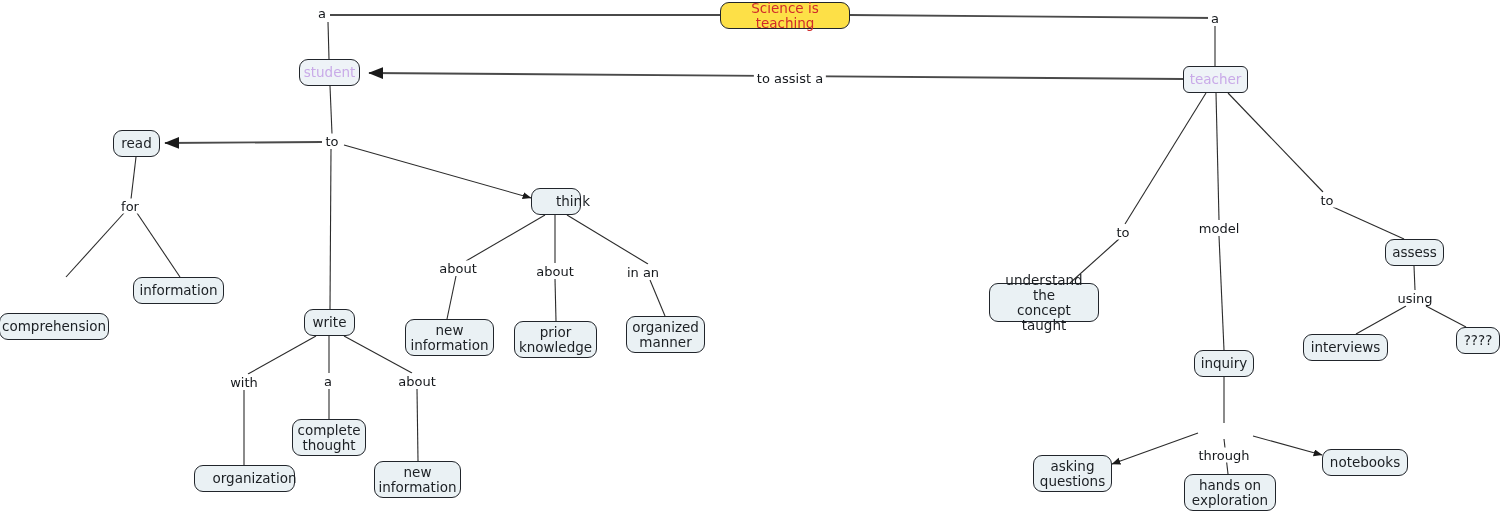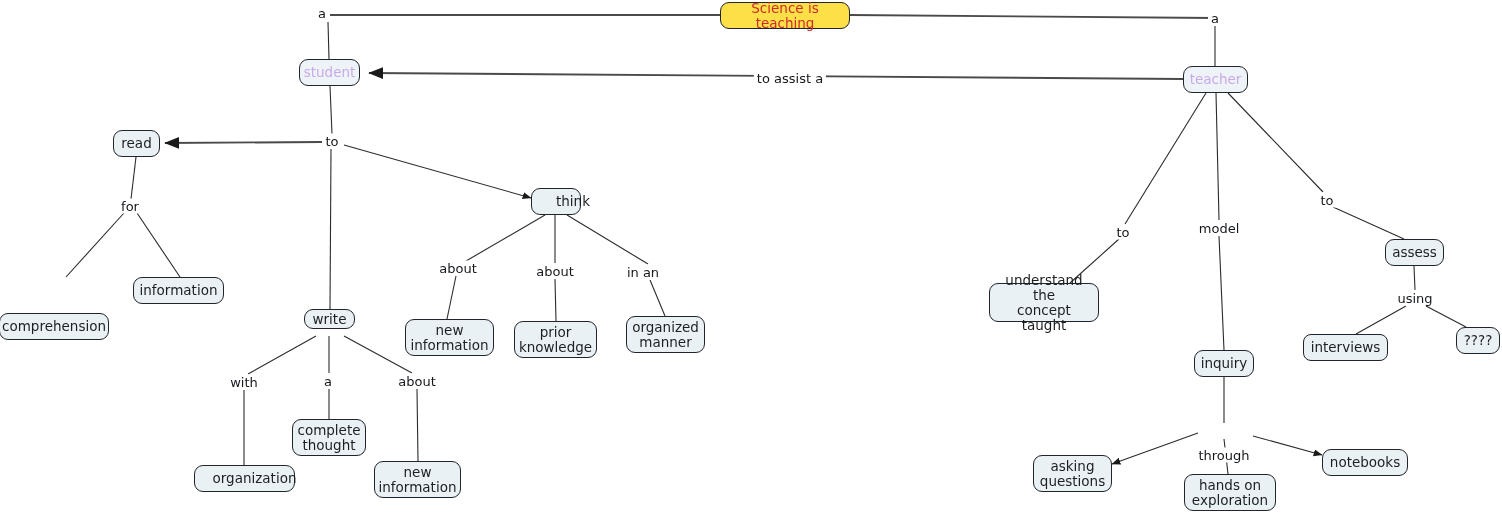--- a/index.html
+++ b/index.html
@@ -119,42 +119,42 @@
         <path d="M 1224 377 L 1224 423" class="link-line"></path>
         <path d="M 1198 433 L 1112 464" class="link-line" marker-end="url(#arrowhead)"></path>
         <path d="M 1224 439 L 1228 474" class="link-line"></path>
         <path d="M 1253 436 L 1322 455" class="link-line" marker-end="url(#arrowhead)"></path>
       </g>
   </svg>
 
   <div id="nodes-group">
       <div class="node root-node" style="left: 720px; top: 2px; width: 130px; height: 27px;">Science is teaching</div>
       <div class="node person-node" style="left: 299px; top: 59px; width: 61px; height: 27px;">student</div>
-      <div class="node person-node" style="left: 1183px; top: 66px; width: 65px; height: 27px;">teacher</div>
+      <div class="node person-node" style="left: 1183px; top: 66px; width: 65px; height: 27px; border-radius: 6px;">teacher</div>
       <div class="node" style="left: 113px; top: 130px; width: 47px; height: 27px;">read</div>
       <div class="node" style="left: 531px; top: 188px; width: 49px; height: 27px; padding-left: 41px;">think</div>
       <div class="node" style="left: -1px; top: 277px; width: 110px; height: 27px; margin-top: 36px;">comprehension</div>
       <div class="node" style="left: 133px; top: 277px; width: 91px; height: 27px;">information</div>
-      <div class="node" style="left: 304px; top: 309px; width: 51px; height: 20px;">write</div>
+      <div class="node" style="left: 304px; top: 309px; width: 51px; height: 27px;">write</div>
       <div class="node" style="left: 405px; top: 319px; width: 89px; height: 37px;">new
 information</div>
       <div class="node" style="left: 514px; top: 321px; width: 83px; height: 37px;">prior
 knowledge</div>
       <div class="node" style="left: 626px; top: 316px; width: 79px; height: 37px;">organized
 manner</div>
       <div class="node" style="left: 194px; top: 465px; width: 101px; height: 27px; padding-left: 27px;">organization</div>
       <div class="node" style="left: 292px; top: 419px; width: 74px; height: 37px;">complete
 thought</div>
       <div class="node" style="left: 374px; top: 461px; width: 87px; height: 37px;">new
 information</div>
       <div class="node" style="left: 989px; top: 283px; width: 110px; height: 39px;">understand the
 concept taught</div>
       <div class="node" style="left: 1194px; top: 350px; width: 60px; height: 27px;">inquiry</div>
       <div class="node" style="left: 1385px; top: 239px; width: 59px; height: 27px;">assess</div>
-      <div class="node" style="left: 1303px; top: 334px; width: 85px; height: 27px; border-radius: 8px;">interviews</div>
+      <div class="node" style="left: 1303px; top: 334px; width: 85px; height: 27px;">interviews</div>
       <div class="node" style="left: 1456px; top: 327px; width: 44px; height: 27px;">????</div>
       <div class="node" style="left: 1033px; top: 455px; width: 79px; height: 37px;">asking
 questions</div>
       <div class="node" style="left: 1184px; top: 474px; width: 92px; height: 37px;">hands on
 exploration</div>
       <div class="node" style="left: 1322px; top: 449px; width: 86px; height: 27px;">notebooks</div>
     </div>
   <div id="labels-group">
       <div class="link-label" style="left: 322px; top: 13px;">a</div>
       <div class="link-label" style="left: 1215px; top: 18px;">a</div>

